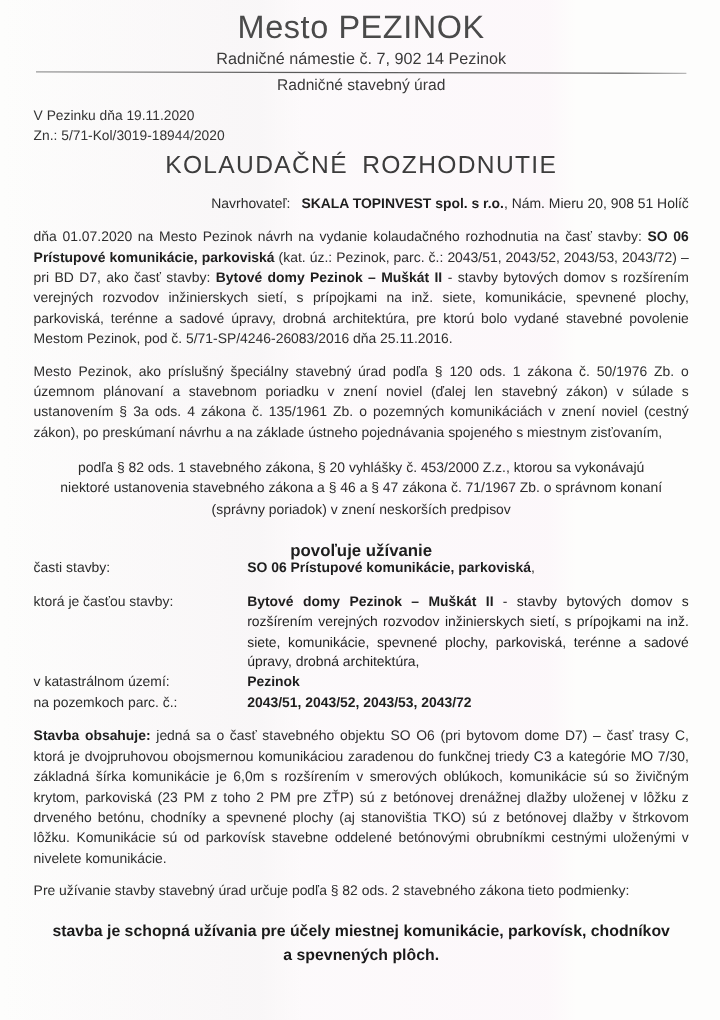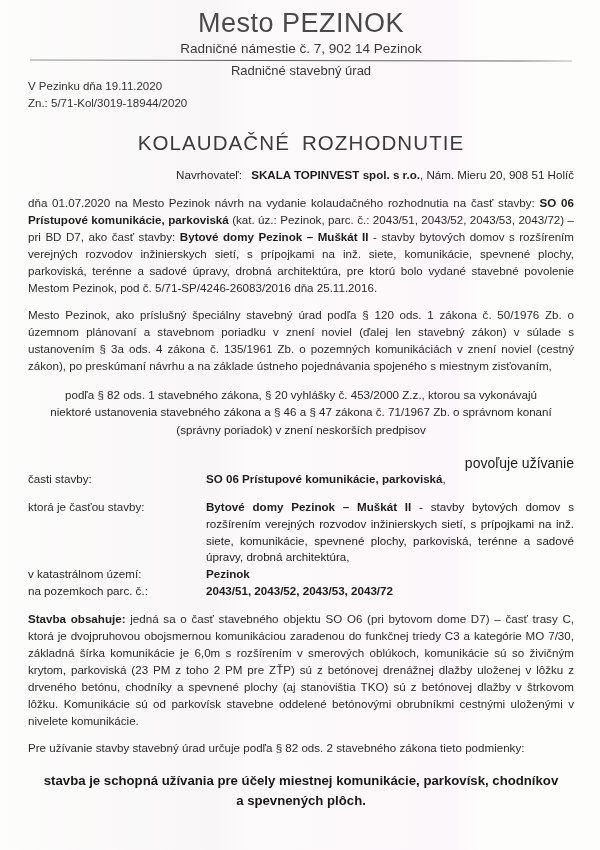--- a/index.html
+++ b/index.html
@@ -58,32 +58,33 @@
     transform: rotate(0.12deg);
   }
   .org-sub {
     text-align: center;
     font-size: 13px;
     color: #3a3a3a;
     margin-top: 2px;
   }
 
   .meta {
+    margin-top: 11px;
     font-size: 11.5px;
     line-height: 1.42;
     color: #343434;
   }
 
   
   .doc-title {
     text-align: center;
     font-size: 20.5px;
     letter-spacing: 1.1px;
     color: #3c3c3c;
-    margin-top: 20px;
+    margin-top: 4px;
     font-weight: 400;
   }
   .doc-title .gap { display:inline-block; width: 12px; }
 
   
   .line-row {
     margin-top: 12px;
     font-size: 11.6px;
     line-height: 1.45;
     text-align: right;
@@ -91,22 +92,22 @@
   p.para {
     font-size: 11.6px;
     line-height: 1.47;
     text-align: justify;
     margin: 10px 0 0 0;
     color: #2d2d2d;
   }
   b, .b { font-weight: bold; color: #1e1e1e; }
 
   .center-head {
-    text-align: right;
-    font-weight: normal;
+    text-align: center;
+    font-weight: bold;
     font-size: 14px;
     margin-top: 17px;
     color: #1e1e1e;
   }
 
   .kv {
     display: flex;
     margin-top: 11px;
     font-size: 11.6px;
     line-height: 1.45;

